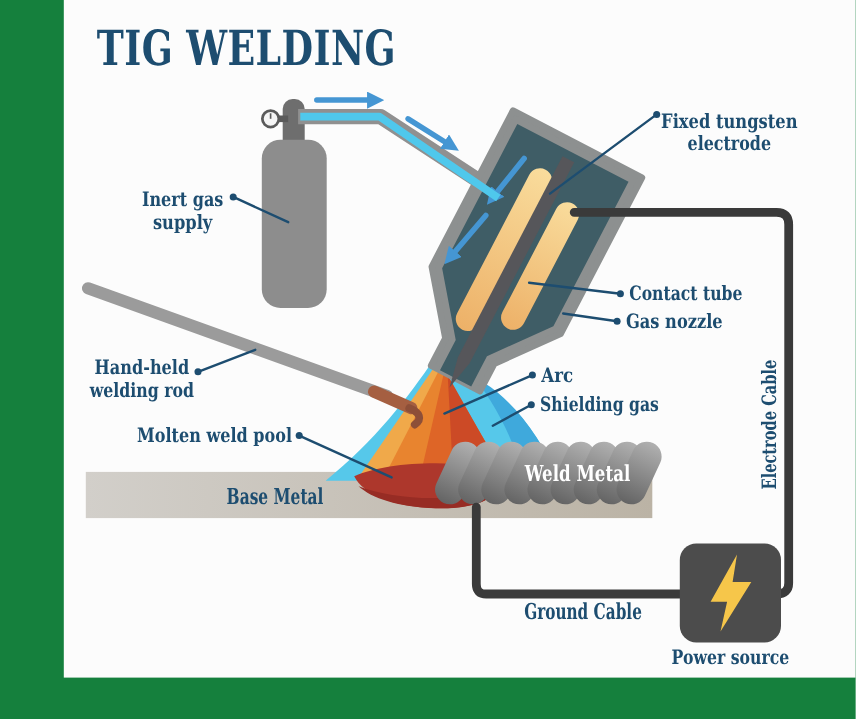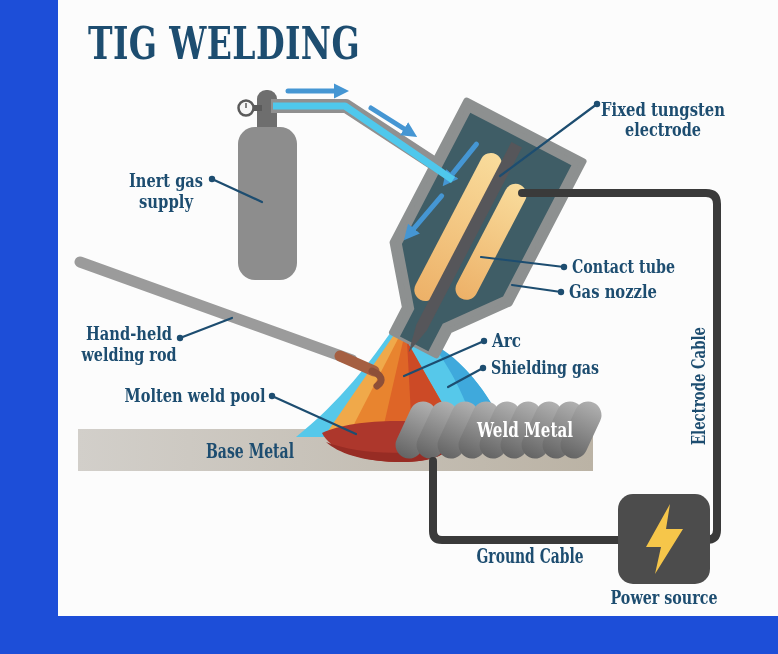--- a/index.html
+++ b/index.html
@@ -1,16 +1,16 @@
 <!DOCTYPE html>
 <html style="--label-navy: #1d4d70; --cable-dark: #3a3a3a; --arrow-blue: #4596d3; --hose-cyan: #4fc8ec; --torch-teal: #3f5d66; --outline-gray: #8d9090; --cylinder-gray: #8d8d8d; --gas-light: #56c8ea; --gas-dark: #3fa9dc; --arc-light: #f0a94a; --arc-mid: #e8842f; --arc-deep: #de6527; --arc-red: #cc4a26; --pool-red: #ad372c; --bolt-yellow: #f6c64a; --power-box-gray: #4c4c4c; --base-metal-gray: #c9c4bc; --weld-bead-gray: #8a8a8a; --electrode-gray: #56565a; --rod-gray: #9b9b9b; --rod-tip-brown: #a55f41;"><head>
 <meta charset="utf-8">
 <style>
   html,body{margin:0;padding:0;background:#ffffff;}
-  .stage{width:778px;height:654px;position:relative;overflow:hidden;background:#1d4ed8;}
+  .stage{width:778px;height:654px;position:relative;overflow:hidden;background:#15803d;}
   svg text{font-family:"DejaVu Serif","Liberation Serif",serif;font-weight:700;}
   .title{fill:var(--label-navy);font-size:44px;letter-spacing:.5px;}
   .lbl{fill:var(--label-navy);font-size:18px;}
   .lbl-lg{fill:var(--label-navy);font-size:20px;}
   .lbl-white{fill:#ffffff;font-size:20px;}
   .leader{stroke:var(--label-navy);stroke-width:2.2;fill:none;stroke-linecap:round;}
   .dot{fill:var(--label-navy);}
   .cable{stroke:var(--cable-dark);stroke-width:8;fill:none;stroke-linecap:round;}
   .flow{stroke:var(--arrow-blue);stroke-width:5;fill:none;stroke-linecap:round;}
 </style>

